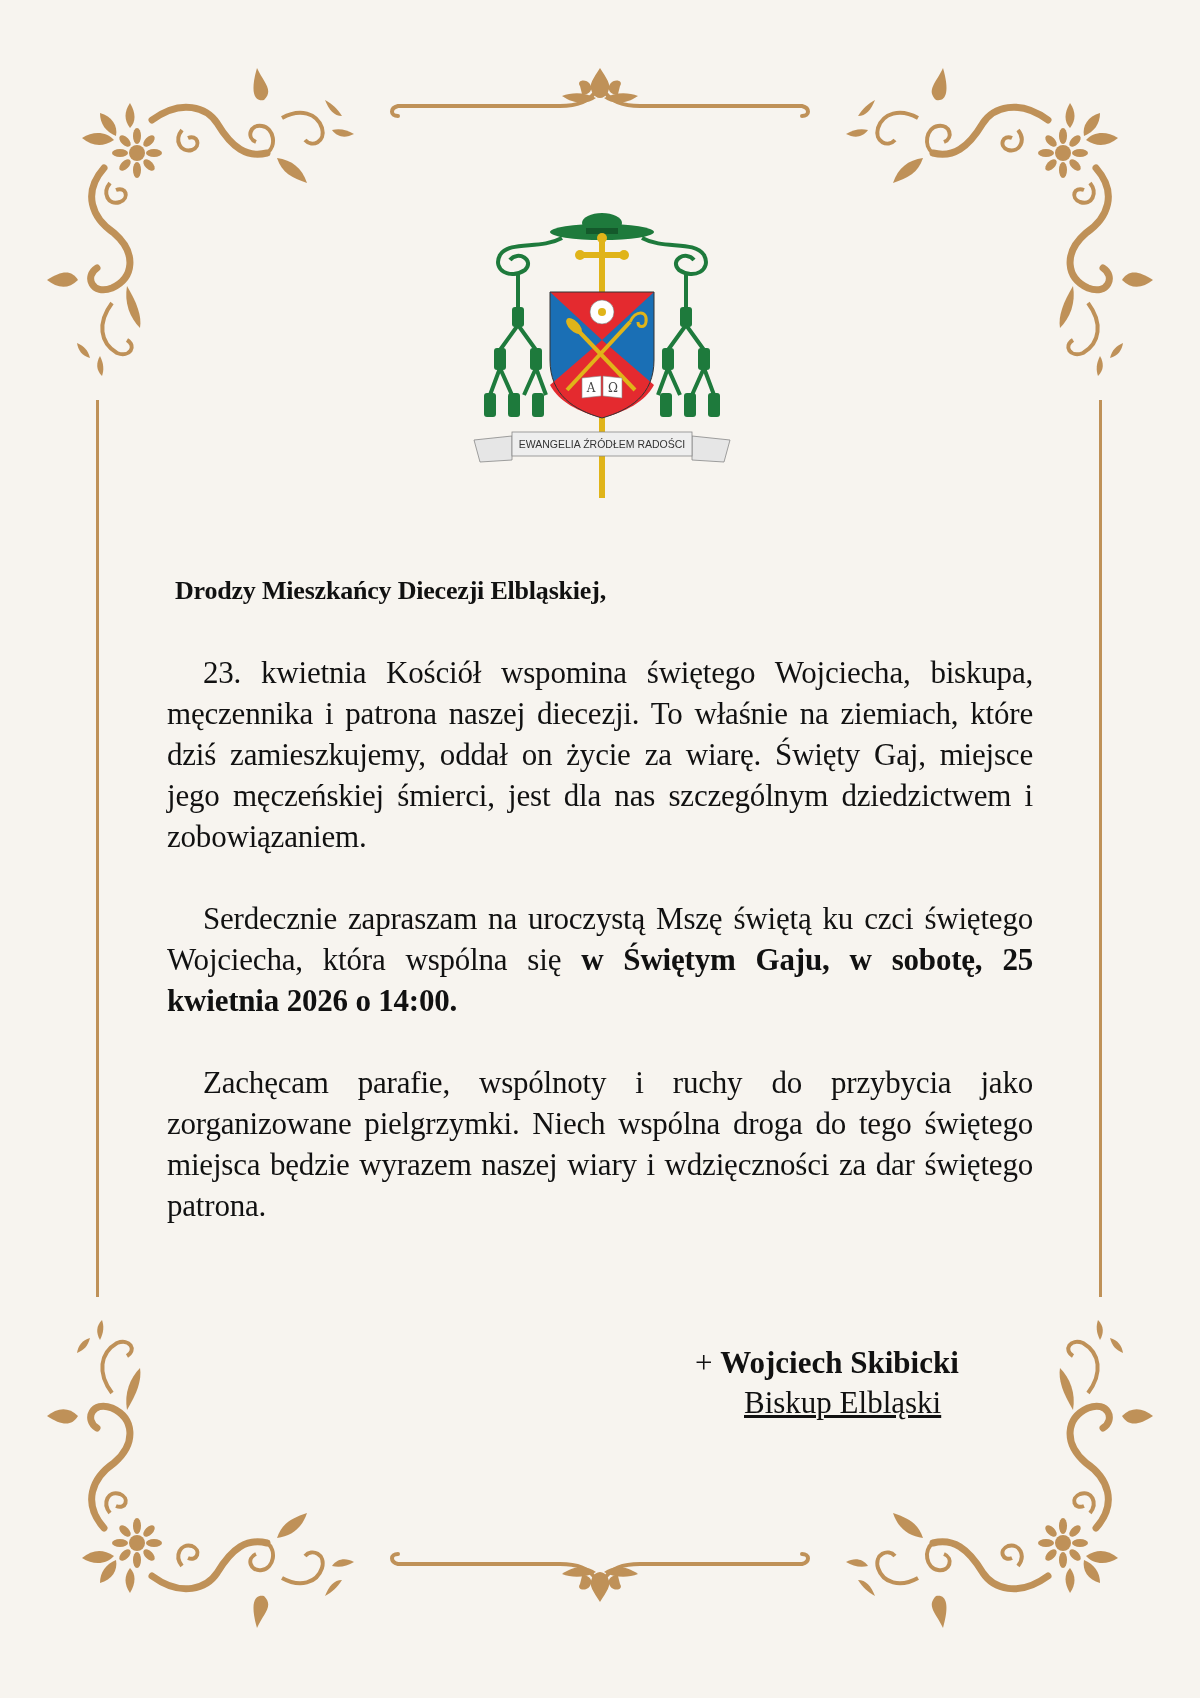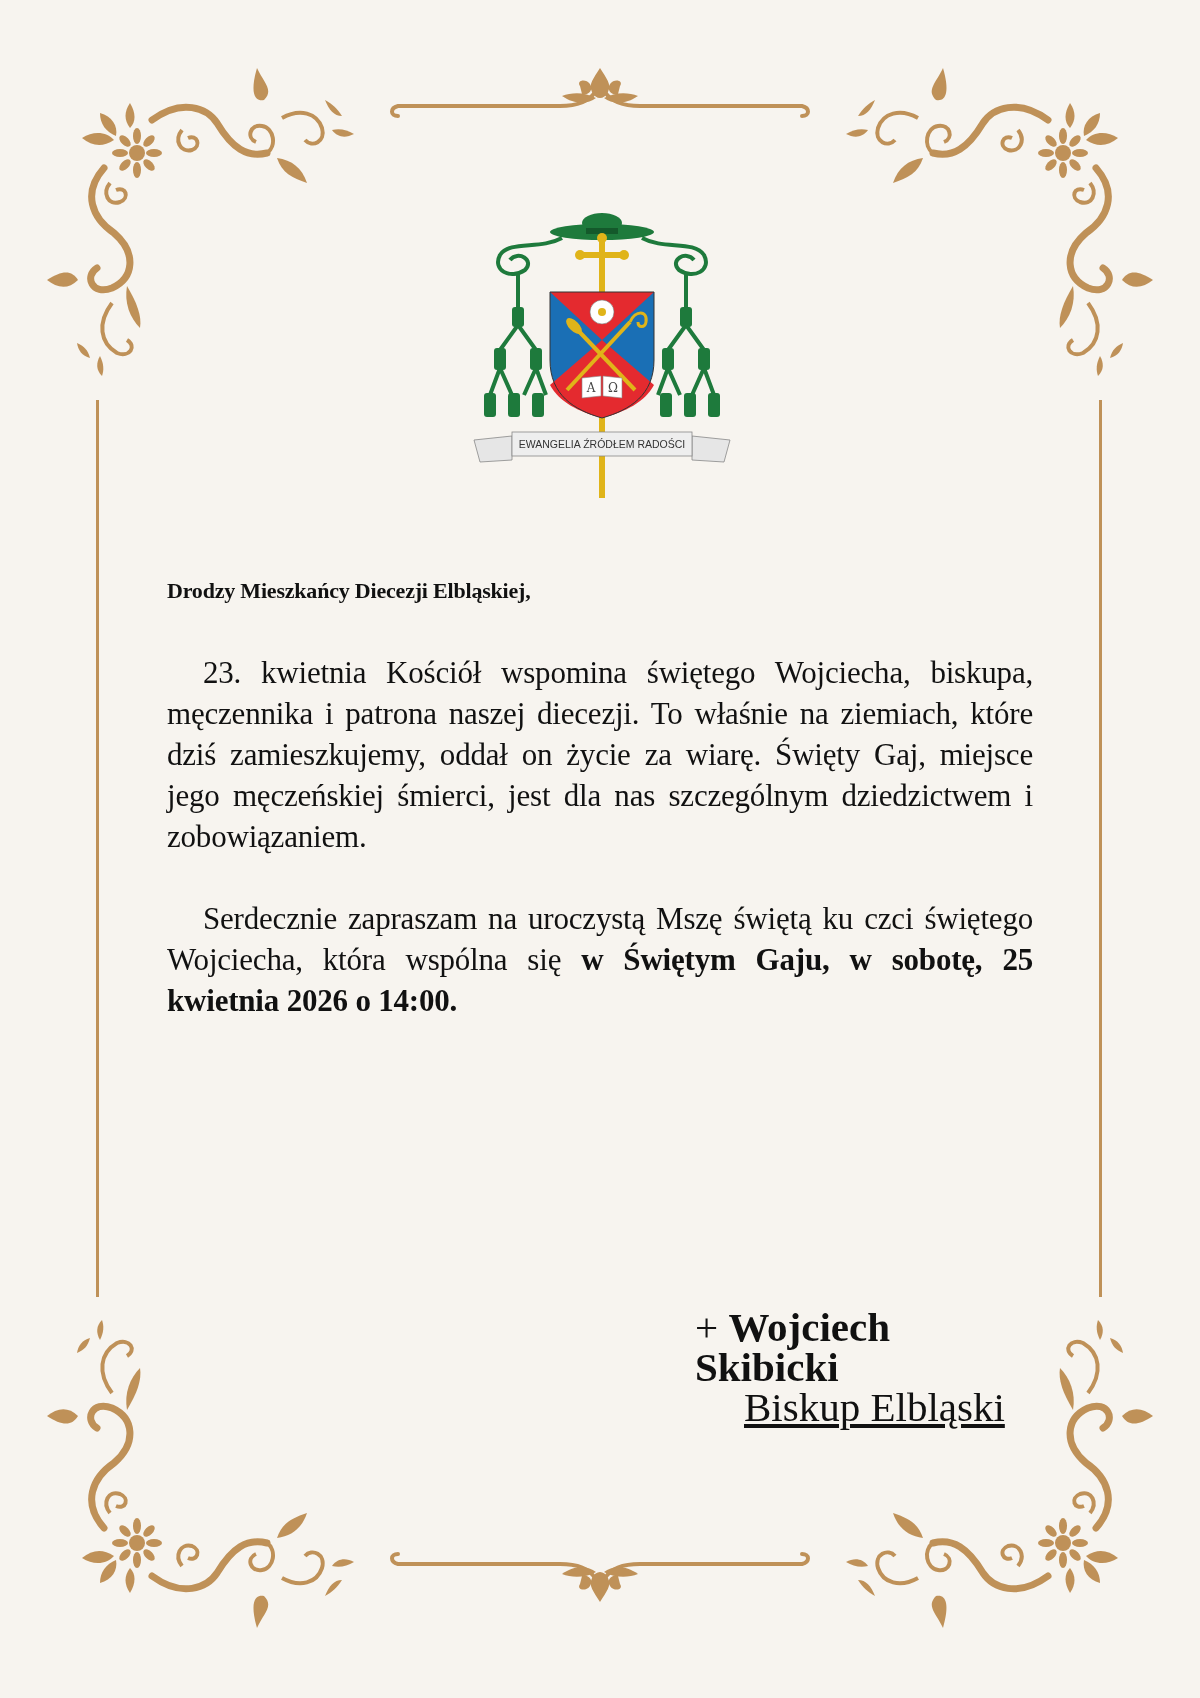--- a/index.html
+++ b/index.html
@@ -20,36 +20,36 @@
   .letter {
     position: absolute;
     left: 167px; top: 570px;
     width: 866px;
     font-size: 31px;
     line-height: 41px;
     letter-spacing: -0.2px;
   }
   .letter .greeting {
     font-weight: bold;
-    font-size: 22px;
-    margin: 0 0 41px 0;
+    font-size: 26px;
+    margin: 0 0 41px 8px;
     font-family: Liberation Serif, serif;
   }
   .letter p {
     margin: 0 0 41px 0;
     text-align: justify;
     text-indent: 36px;
   }
   .letter p b { font-weight: bold; }
 
   .signature {
     position: absolute;
-    left: 695px; top: 1307px;
+    left: 695px; top: 1343px;
     width: 320px;
-    font-size: 41px;
+    font-size: 31px;
     line-height: 40px;
   }
   .signature .name { font-weight: bold; }
   .signature .plus { font-weight: normal; }
   .signature .title { padding-left: 49px; text-decoration: underline; }
 
   .crest-motto {
     font-family: "Liberation Sans", "DejaVu Sans", sans-serif;
     font-size: 10.5px;
     fill: #333;
@@ -225,18 +225,19 @@
       <rect x="42" y="222" width="180" height="24" fill="#eeeeee" stroke="#888" stroke-width="0.8"></rect>
       <text class="crest-motto" x="132" y="238" text-anchor="middle">EWANGELIA ŹRÓDŁEM RADOŚCI</text>
     </g>
   </svg>
 </div>
 
 <div class="letter">
   <div class="greeting">Drodzy Mieszkańcy Diecezji Elbląskiej,</div>
   <p>23. kwietnia Kościół wspomina świętego Wojciecha, biskupa, męczennika i patrona naszej diecezji. To właśnie na ziemiach, które dziś zamieszkujemy, oddał on życie za wiarę. Święty Gaj, miejsce jego męczeńskiej śmierci, jest dla nas szczególnym dziedzictwem i zobowiązaniem.</p>
   <p><span>Serdecznie zapraszam na uroczystą Mszę świętą ku czci świętego Wojciecha, która wspólna się </span><b>w Świętym Gaju, w sobotę, 25 kwietnia 2026 o 14:00.</b></p>
+  <p>Zachęcam parafie, wspólnoty i ruchy do przybycia jako zorganizowane pielgrzymki. Niech wspólna droga do tego świętego miejsca będzie wyrazem naszej wiary i wdzięczności za dar świętego patrona.</p>
 </div>
 
 <div class="signature">
   <div><span class="plus">+ </span><span class="name">Wojciech Skibicki</span></div>
   <div class="title">Biskup Elbląski</div>
 </div>
 
 </body></html>

